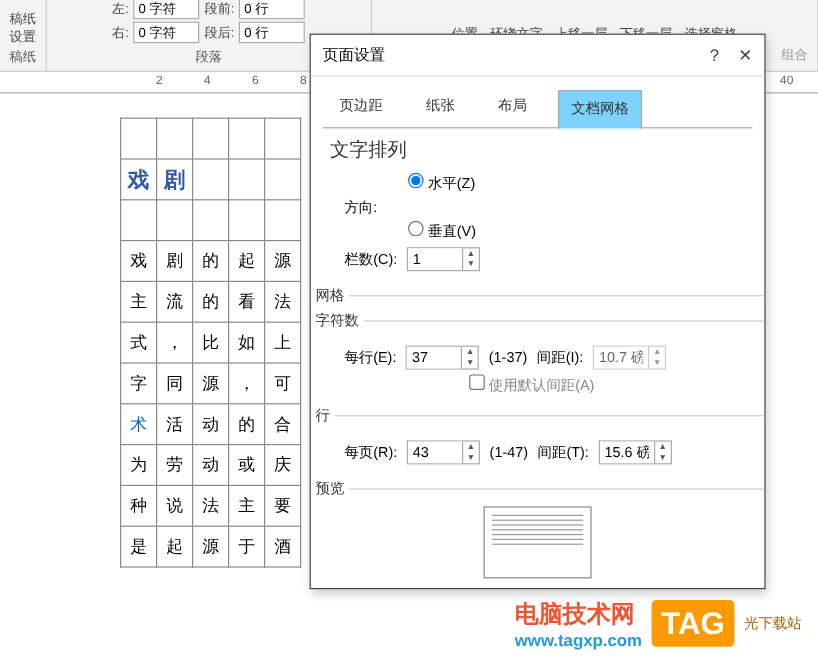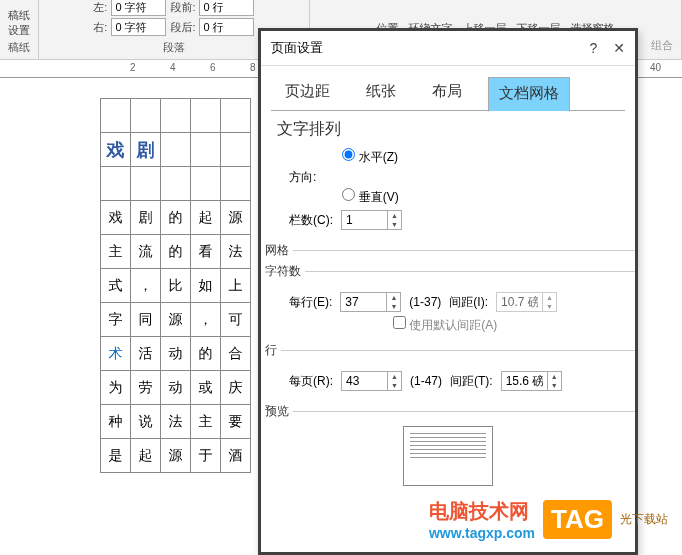--- a/index.html
+++ b/index.html
@@ -17,25 +17,25 @@
 .ruler span { position: absolute; top: 2px; }
 
 
 .doc-area { position: relative; padding: 20px 0 0 100px; background: #fff; }
 .grid-table { border-collapse: collapse; }
 .grid-table td { width: 30px; height: 34px; border: 1px solid #888; text-align: center; font-size: 14px; font-family: "SimSun", serif; vertical-align: middle; }
 .title-row td { color: #2e5aa6; font-weight: bold; font-size: 18px; }
 .link-char { color: #0563c1; }
 
 
-.dialog { position: absolute; left: 258px; top: 28px; width: 380px; height: 527px; background: #fff; border: 3px solid #404040; box-shadow: 2px 4px 8px rgba(0,0,0,0.2); z-index: 10; }
+.dialog { position: absolute; left: 258px; top: 28px; width: 380px; height: 463px; background: #fff; border: 1px solid #404040; box-shadow: 2px 4px 8px rgba(0,0,0,0.2); z-index: 10; }
 .dlg-title { display: flex; justify-content: space-between; align-items: center; padding: 8px 10px; border-bottom: 1px solid #ddd; font-size: 13px; }
 .dlg-title-btns { display: flex; gap: 16px; font-size: 14px; color: #444; }
 .tabs { display: flex; gap: 16px; padding: 10px 14px 0 14px; }
-.tab { padding: 6px 10px 8px; font-size: 15px; color: #333; cursor: pointer; }
+.tab { padding: 6px 10px 8px; font-size: 12px; color: #333; cursor: pointer; }
 .tab.active { border: 1px solid #aaa; border-bottom: 1px solid #fff; background: #7dd3fc; position: relative; top: 1px; }
 .tab-underline { border-bottom: 1px solid #aaa; margin: -1px 10px 0 10px; }
 
 .section { padding: 8px 16px 4px; }
 .section-title { font-size: 16px; color: #333; margin-bottom: 8px; }
 .field-row { display: flex; align-items: center; gap: 8px; margin: 4px 0 4px 12px; font-size: 12px; }
 .radio-col { display: flex; flex-direction: column; gap: 22px; margin-left: 50px; }
 .radio-grid { display: flex; flex-wrap: wrap; margin-left: 12px; }
 .radio-grid label { width: 50%; margin: 4px 0; font-size: 12px; display: flex; align-items: center; gap: 4px; }
 .highlight-box { border: 2px solid #c00; padding: 2px 4px; }

